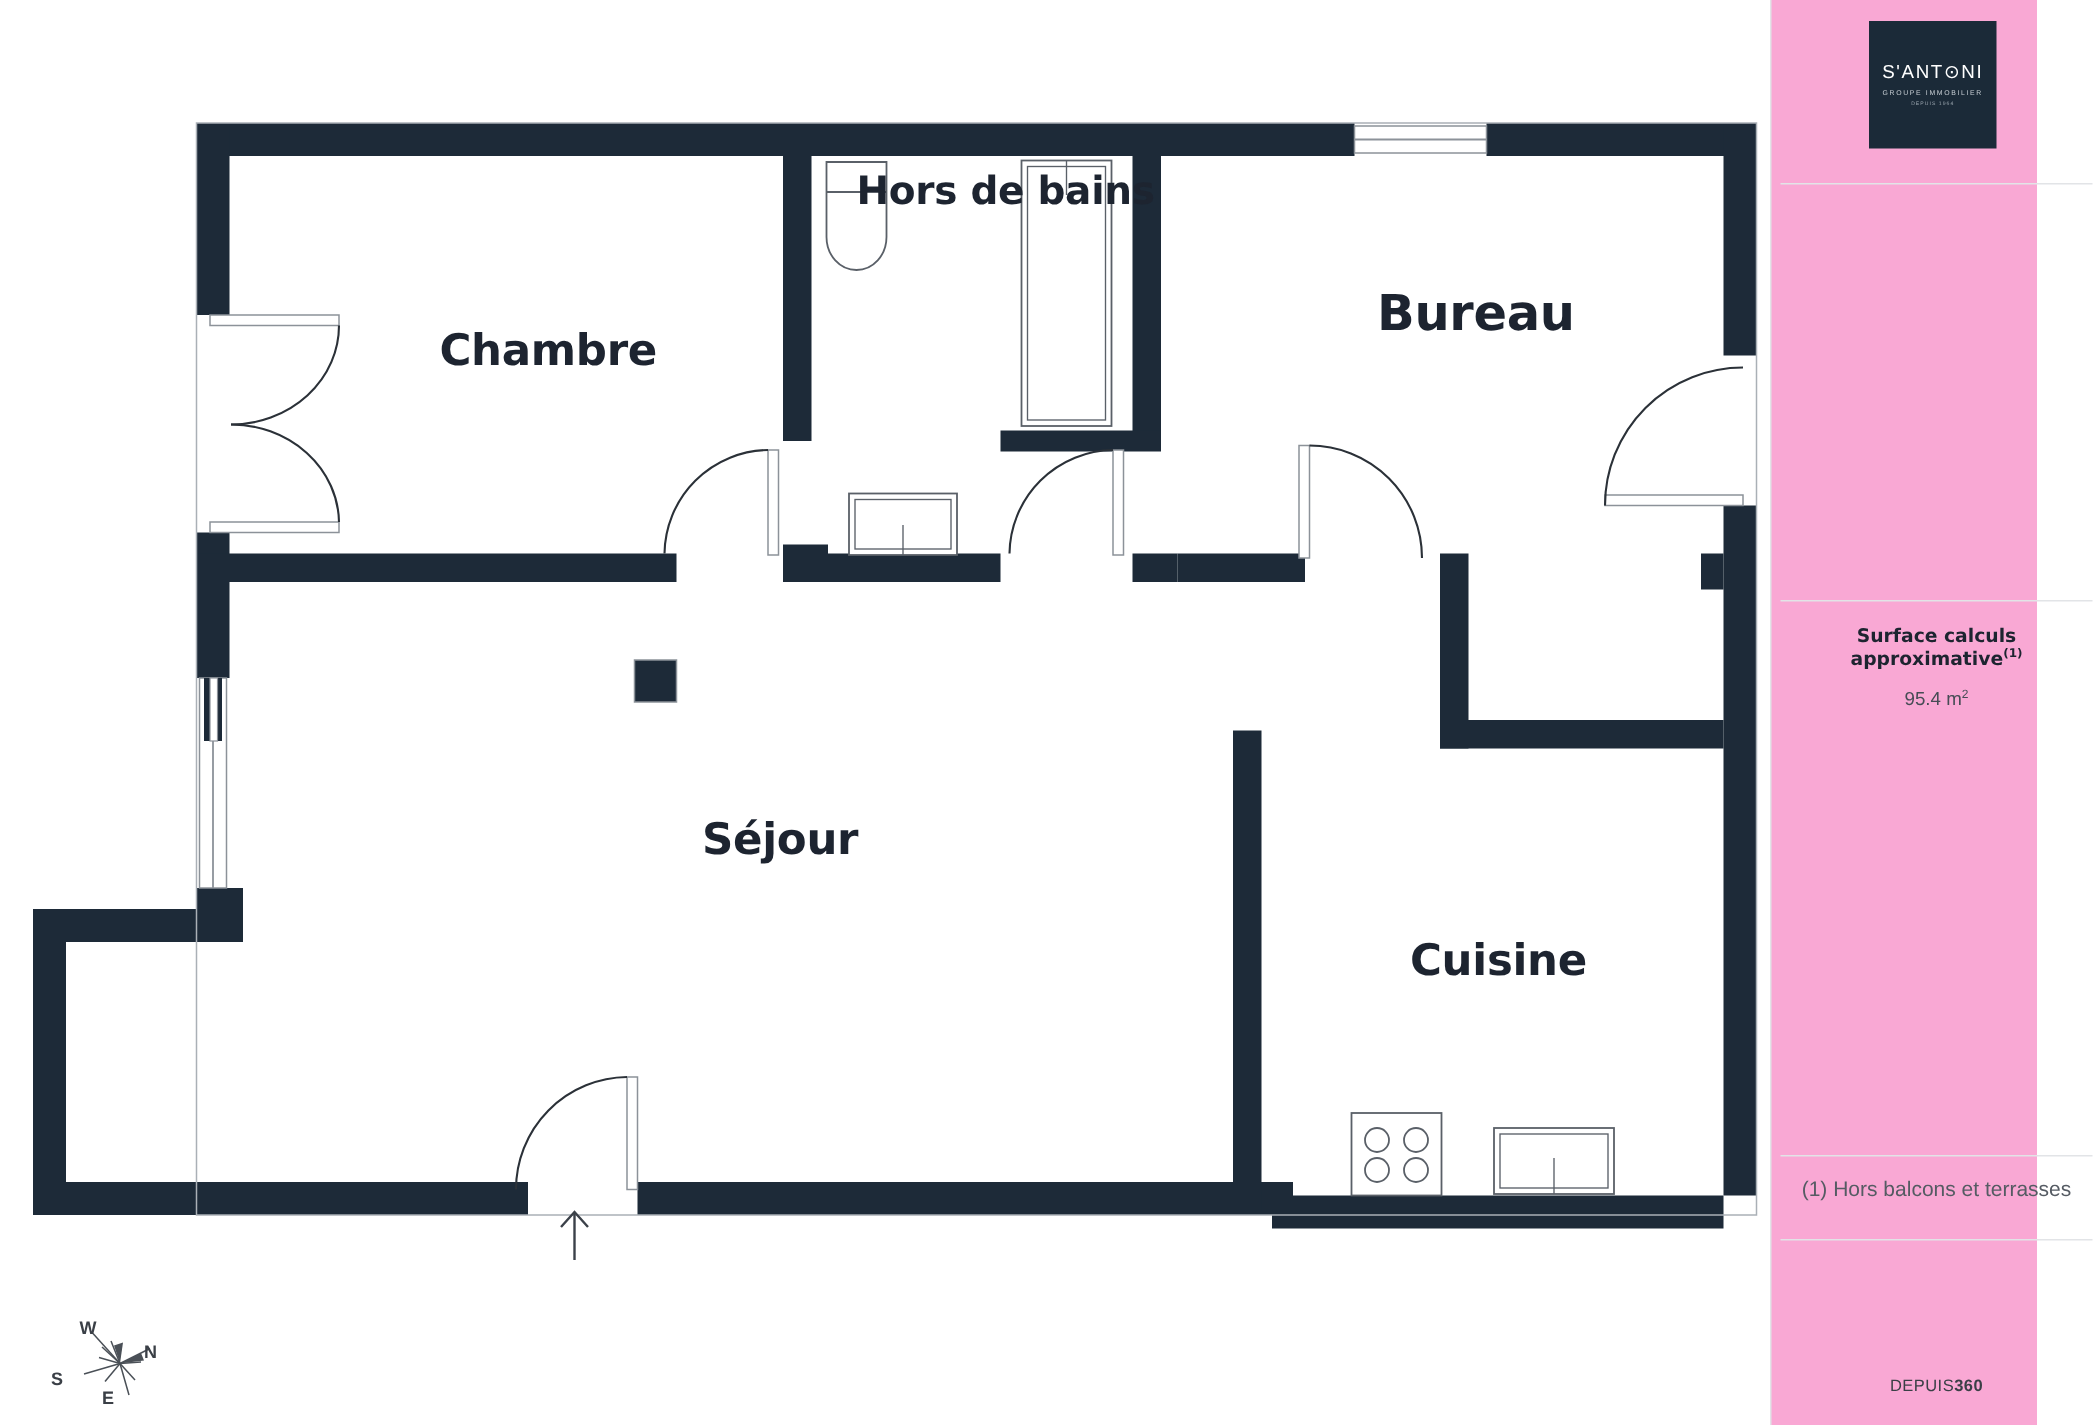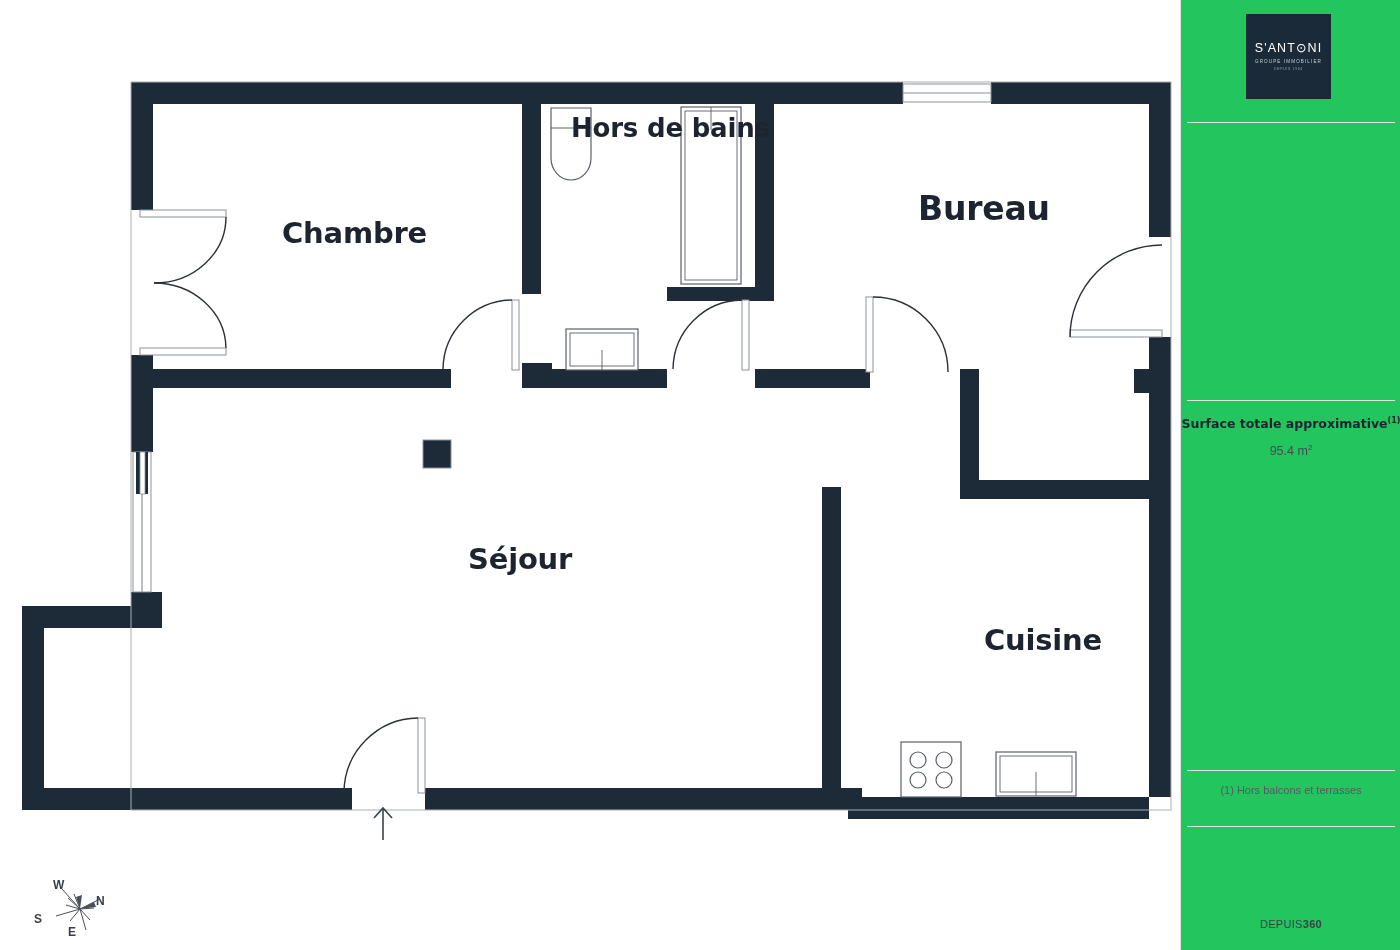--- a/index.html
+++ b/index.html
@@ -33,25 +33,25 @@
 
   .room-label {
     position: absolute;
     color: #1d2430;
     font-weight: bold;
     font-family: "DejaVu Sans", "Liberation Sans", sans-serif;
     letter-spacing: -0.2px;
     white-space: nowrap;
     -webkit-font-smoothing: antialiased;
   }
-  #label-chambre { left: 282px; top: 216px; font-size: 29px; }
+  #label-chambre { left: 293px; top: 216px; font-size: 29px; }
   #label-sdb     { left: 571px; top: 113px; font-size: 26px; }
   #label-bureau  { left: 918px; top: 189px; font-size: 33px; }
   #label-sejour  { left: 468px; top: 542px; font-size: 29px; }
-  #label-cuisine { left: 940px; top: 623px; font-size: 29px; margin-left: 44px; }
+  #label-cuisine { left: 940px; top: 623px; font-size: 29px; }
 
   
   #compass {
     position: absolute;
     left: 28px; top: 872px;
     width: 108px; height: 70px;
   }
   .compass-letter {
     position: absolute;
     font-size: 12px;
@@ -61,22 +61,22 @@
   }
   #compass-w { left: 25px; top: 6px; }
   #compass-n { left: 68px; top: 22px; }
   #compass-s { left: 6px; top: 40px; }
   #compass-e { left: 40px; top: 53px; }
 
   
   #sidebar {
     position: absolute;
     left: 1180px; top: 0;
-    width: 220px; height: 950px;
-    background: #22c55e;
+    width: 178px; height: 950px;
+    background: #f9a8d4;
     border-left: 1px solid #e2e4e7;
     box-sizing: border-box;
   }
   .side-sep {
     position: absolute;
     left: 6px; width: 208px;
     height: 1px;
     background: #e2e4e7;
   }
   #sep-1 { top: 122px; }
@@ -137,21 +137,21 @@
     color: #464c55;
     font-family: "Liberation Sans", sans-serif;
   }
   #surface-value sup { font-size: 8px; }
 
   #footnote {
     position: absolute;
     left: 0; top: 784px;
     width: 220px;
     text-align: center;
-    font-size: 11px;
+    font-size: 14px;
     color: #555b63;
     font-family: "Liberation Sans", sans-serif;
   }
   #disclaimer {
     position: absolute;
     left: 16px; top: 840px;
     width: 188px;
     text-align: center;
     font-size: 9.5px;
     line-height: 1.45;
@@ -351,21 +351,21 @@
     <div class="side-sep" id="sep-4"></div>
 
     <div id="logo-box">
       <div id="logo-name">S'ANT⊙NI</div>
       <div id="logo-sub">GROUPE IMMOBILIER</div>
       <div id="logo-since">DEPUIS 1964</div>
     </div>
 
     <div id="surface-block">
       <div id="surface-title">
-        <span>Surface totale approximative</span><sup>(1)</sup>
+        <span>Surface calculs approximative</span><sup>(1)</sup>
       </div>
       <div id="surface-value">
         <span>95.4 m</span><sup>2</sup>
       </div>
     </div>
 
     <div id="footnote">(1) Hors balcons et terrasses</div>
 
 
     <div id="brand">

